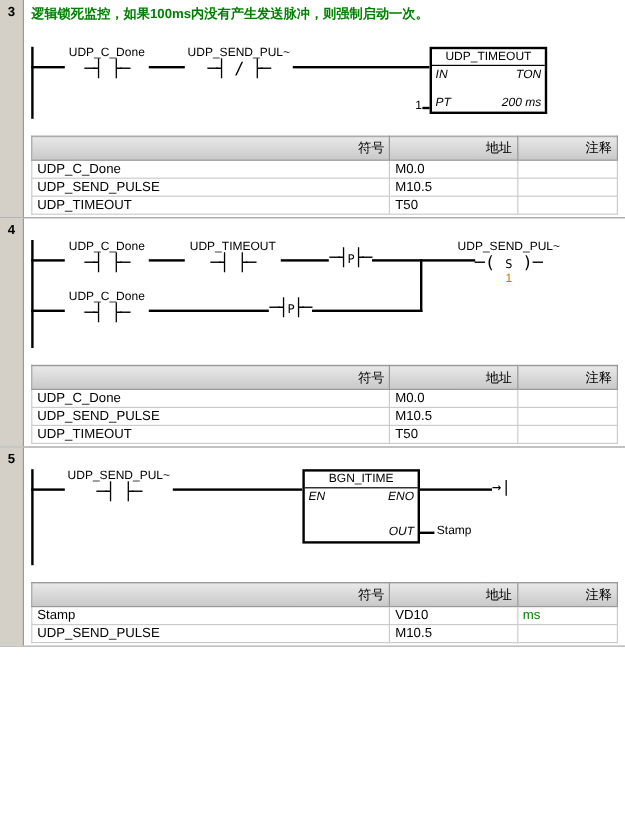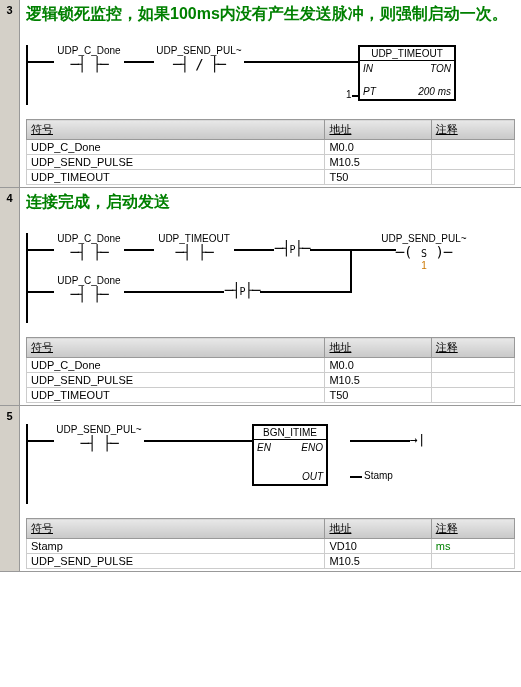--- a/index.html
+++ b/index.html
@@ -1,35 +1,35 @@
 <!DOCTYPE html>
 <html><head>
 <meta charset="utf-8">
 <style>
 * { box-sizing: border-box; margin: 0; padding: 0; }
 body { font-family: Arial, sans-serif; font-size: 11px; background: #fff; width: 521px; }
 .rung { display: flex; border-bottom: 1px solid #999; }
 .rung-num { width: 20px; background: #d4d0c8; border-right: 1px solid #999; text-align: center; padding-top: 4px; font-weight: bold; font-size: 11px; }
 .rung-body { flex: 1; padding: 4px 6px 0 6px; }
-.title { color: #008000; font-weight: bold; font-size: 16px; margin-bottom: 6px; }
+.title { color: #008000; font-weight: bold; font-size: 11px; margin-bottom: 6px; }
 .ladder { position: relative; height: 80px; margin-bottom: 8px; }
 .ladder2 { height: 110px; }
 .rail { position: absolute; left: 0; top: 14px; bottom: 4px; width: 2px; background: #000; }
 .wire { position: absolute; height: 2px; background: #000; }
 .vwire { position: absolute; width: 2px; background: #000; }
 .contact { position: absolute; text-align: center; font-size: 10px; }
 .contact-sym { font-family: monospace; font-size: 14px; letter-spacing: -1px; }
 .block { position: absolute; border: 2px solid #000; background: #fff; font-size: 10px; }
 .block-title { text-align: center; font-weight: normal; padding: 1px 0; border-bottom: 1px solid #000; }
 .block-row { display: flex; justify-content: space-between; padding: 2px 3px; font-style: italic; }
 .coil { position: absolute; text-align: center; font-size: 10px; }
 .coil-sym { font-family: monospace; font-size: 14px; }
 .neg { position: absolute; font-family: monospace; font-size: 13px; text-align: center; width: 14px; }
 .sym-table { width: 100%; border-collapse: collapse; font-size: 11px; margin-top: 6px; margin-bottom: 2px; }
-.sym-table th { background: linear-gradient(#e8e8e8,#c8c8c8); border: 1px solid #999; text-align: left; padding: 2px 4px; font-weight: normal; text-decoration: underline; }
+.sym-table th { background: linear-gradient(#e8e8e8,#c8c8c8); border: 1px solid #999; text-align: right; padding: 2px 4px; font-weight: normal; }
 .sym-table td { border: 1px solid #ccc; padding: 1px 4px; background: #fff; }
 .sym-table td.c { color: #008000; }
 </style>
 </head>
 <body>
 
 <div class="rung">
   <div class="rung-num">3</div>
   <div class="rung-body">
     <div class="title">逻辑锁死监控，如果100ms内没有产生发送脉冲，则强制启动一次。</div>
@@ -84,21 +84,20 @@
             <td class="c"></td>
           </tr>
     </tbody>
       </table>
   </div>
 </div>
 
 <div class="rung">
   <div class="rung-num">4</div>
   <div class="rung-body">
-    <div class="title">连接完成，启动发送</div>
     <div class="ladder ladder2">
       <div class="rail" style="top:14px;height:90px"></div>
 
       <div class="wire" style="left:0;top:30px;width:28px"></div>
       <div class="contact" style="left:28px;top:14px;width:70px">
         <div>UDP_C_Done</div>
           <div class="contact-sym">─┤&nbsp;├─</div>
       </div>
       <div class="wire" style="left:98px;top:30px;width:30px"></div>
       <div class="contact" style="left:128px;top:14px;width:80px">
@@ -160,21 +159,21 @@
   <div class="rung-num">5</div>
   <div class="rung-body">
     <div class="ladder" style="height:100px">
       <div class="rail" style="top:14px;height:80px"></div>
       <div class="wire" style="left:0;top:30px;width:28px"></div>
       <div class="contact" style="left:28px;top:14px;width:90px">
         <div>UDP_SEND_PUL~</div>
           <div class="contact-sym">─┤&nbsp;├─</div>
       </div>
       <div class="wire" style="left:118px;top:30px;width:108px"></div>
-      <div class="block" style="left:226px;top:14px;width:76px">
+      <div class="block" style="left:226px;top:14px;width:98px">
         <div class="block-title">BGN_ITIME</div>
         <div class="block-row">
             <span>EN</span>
             <span>ENO</span>
           </div>
         <div style="height:14px"></div>
         <div class="block-row">
             <span></span>
             <span>OUT</span>
           </div>

